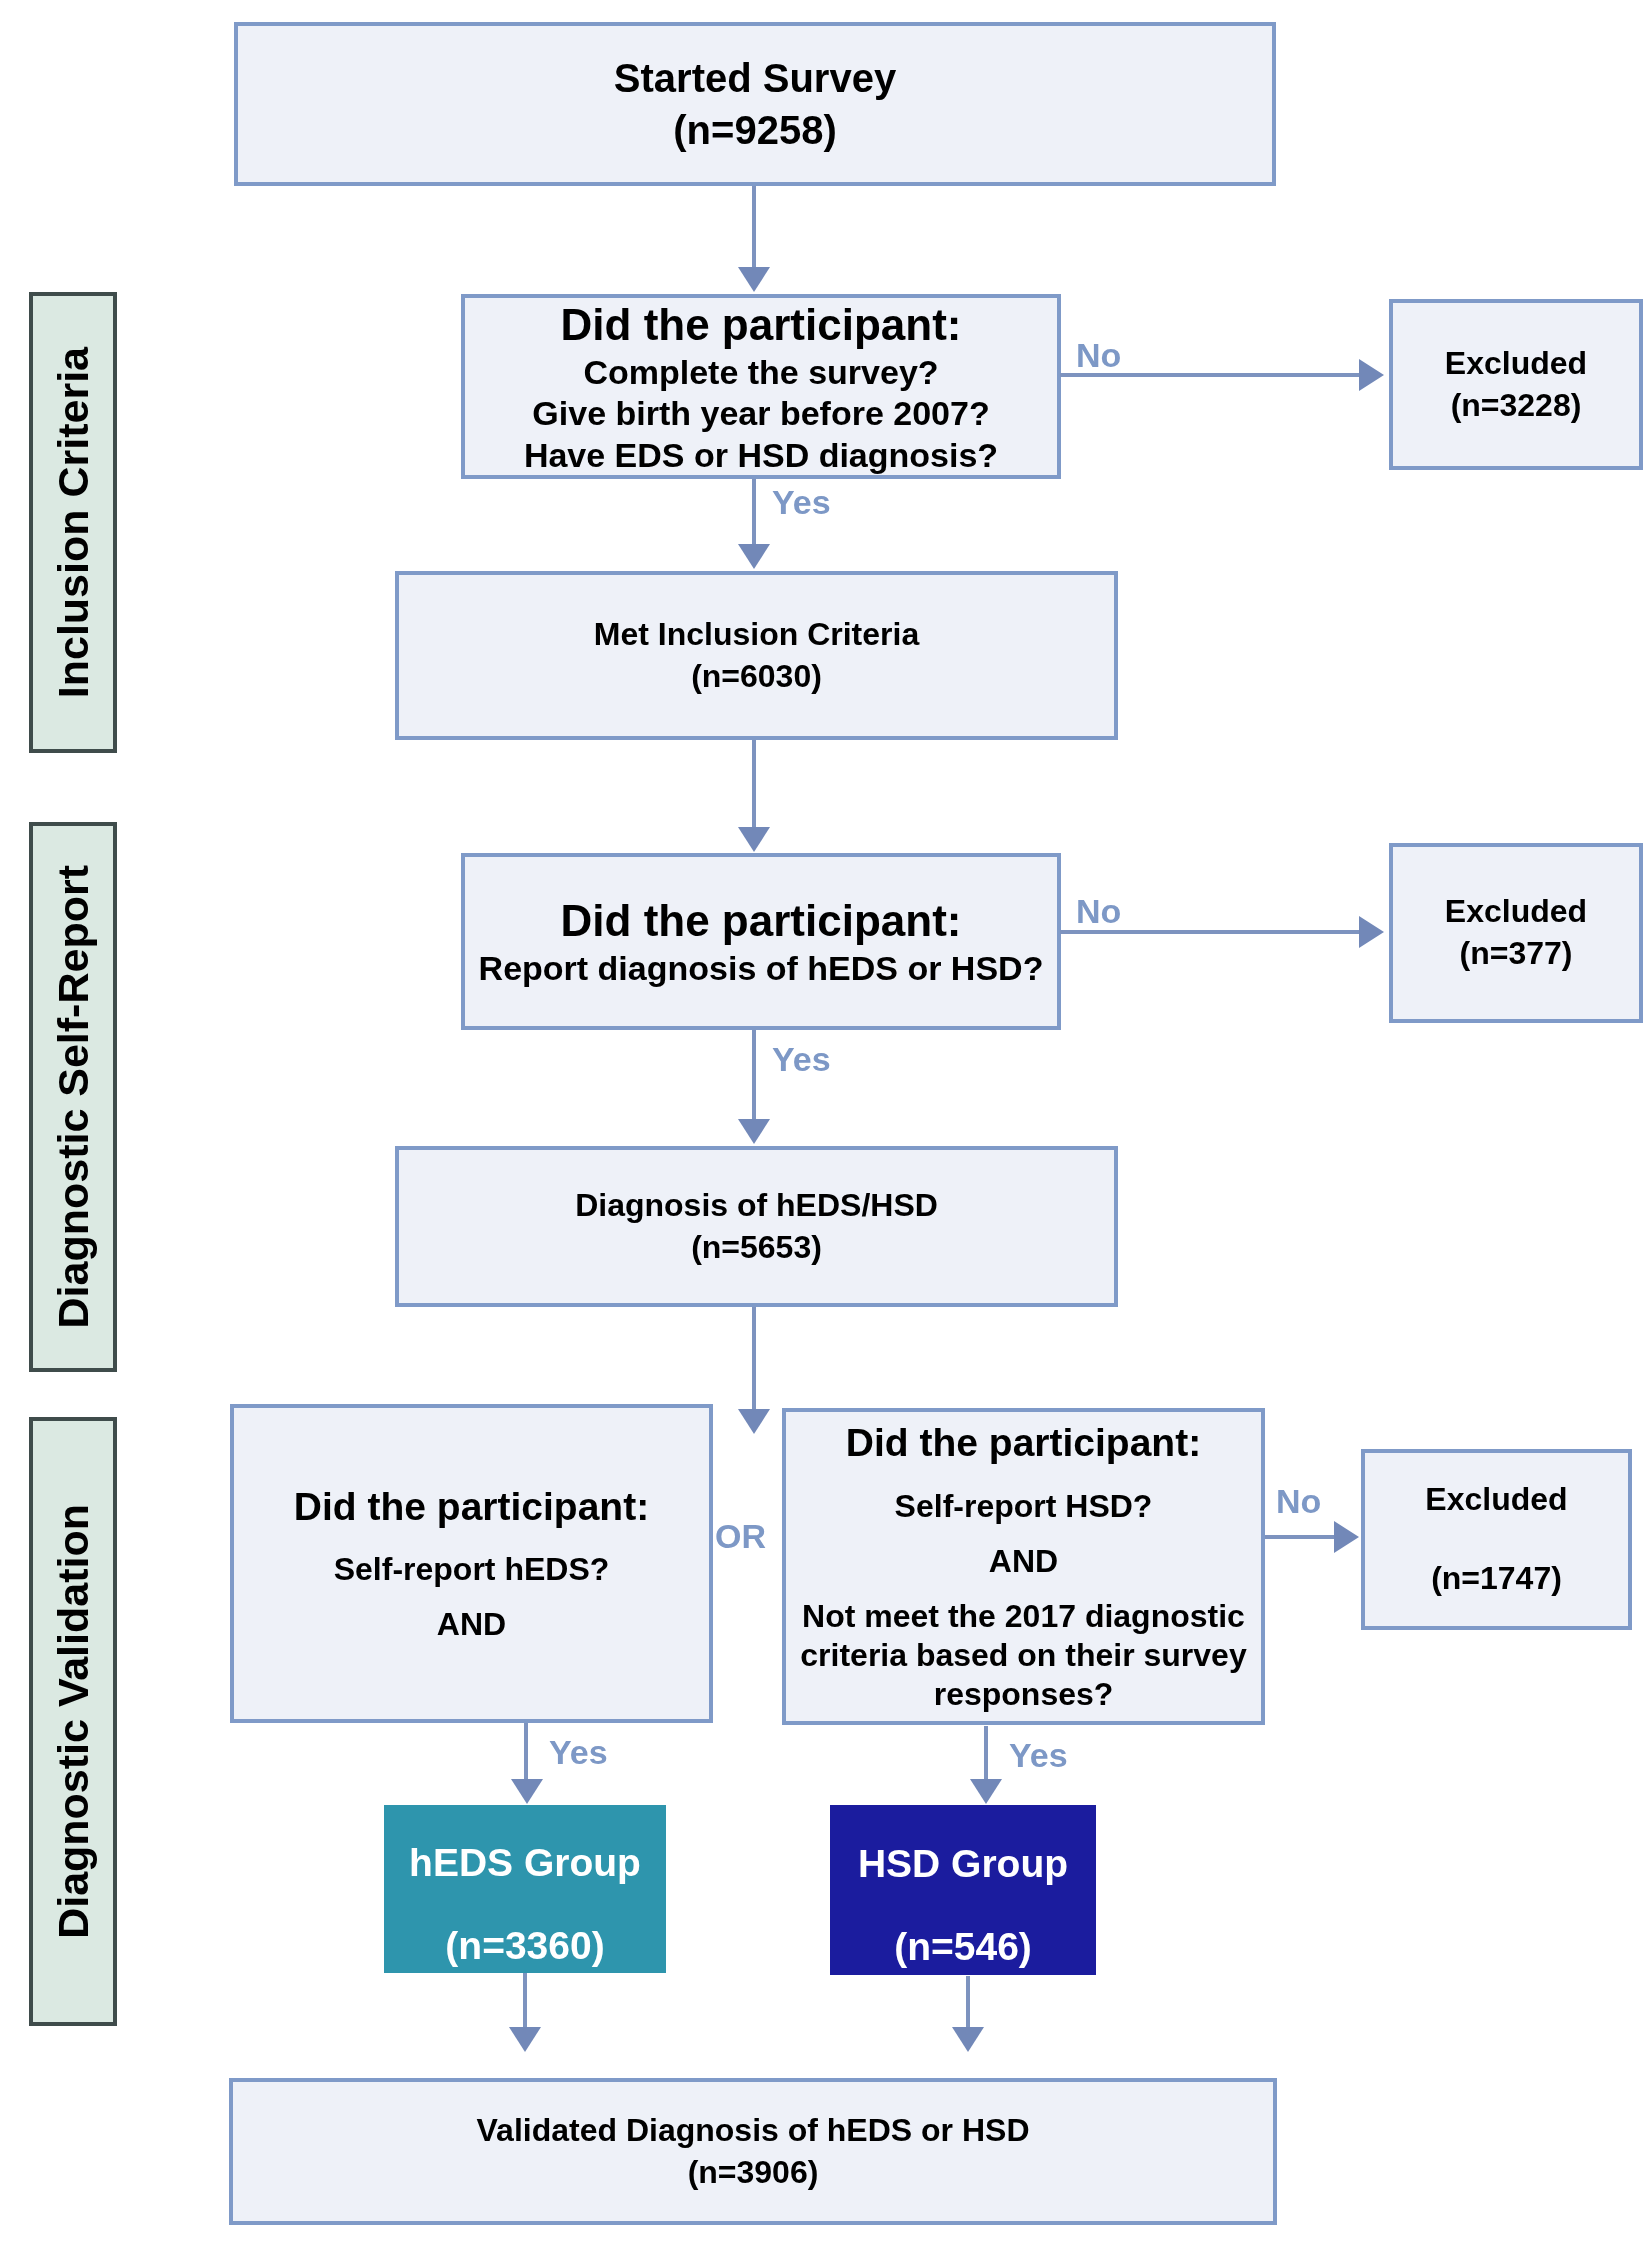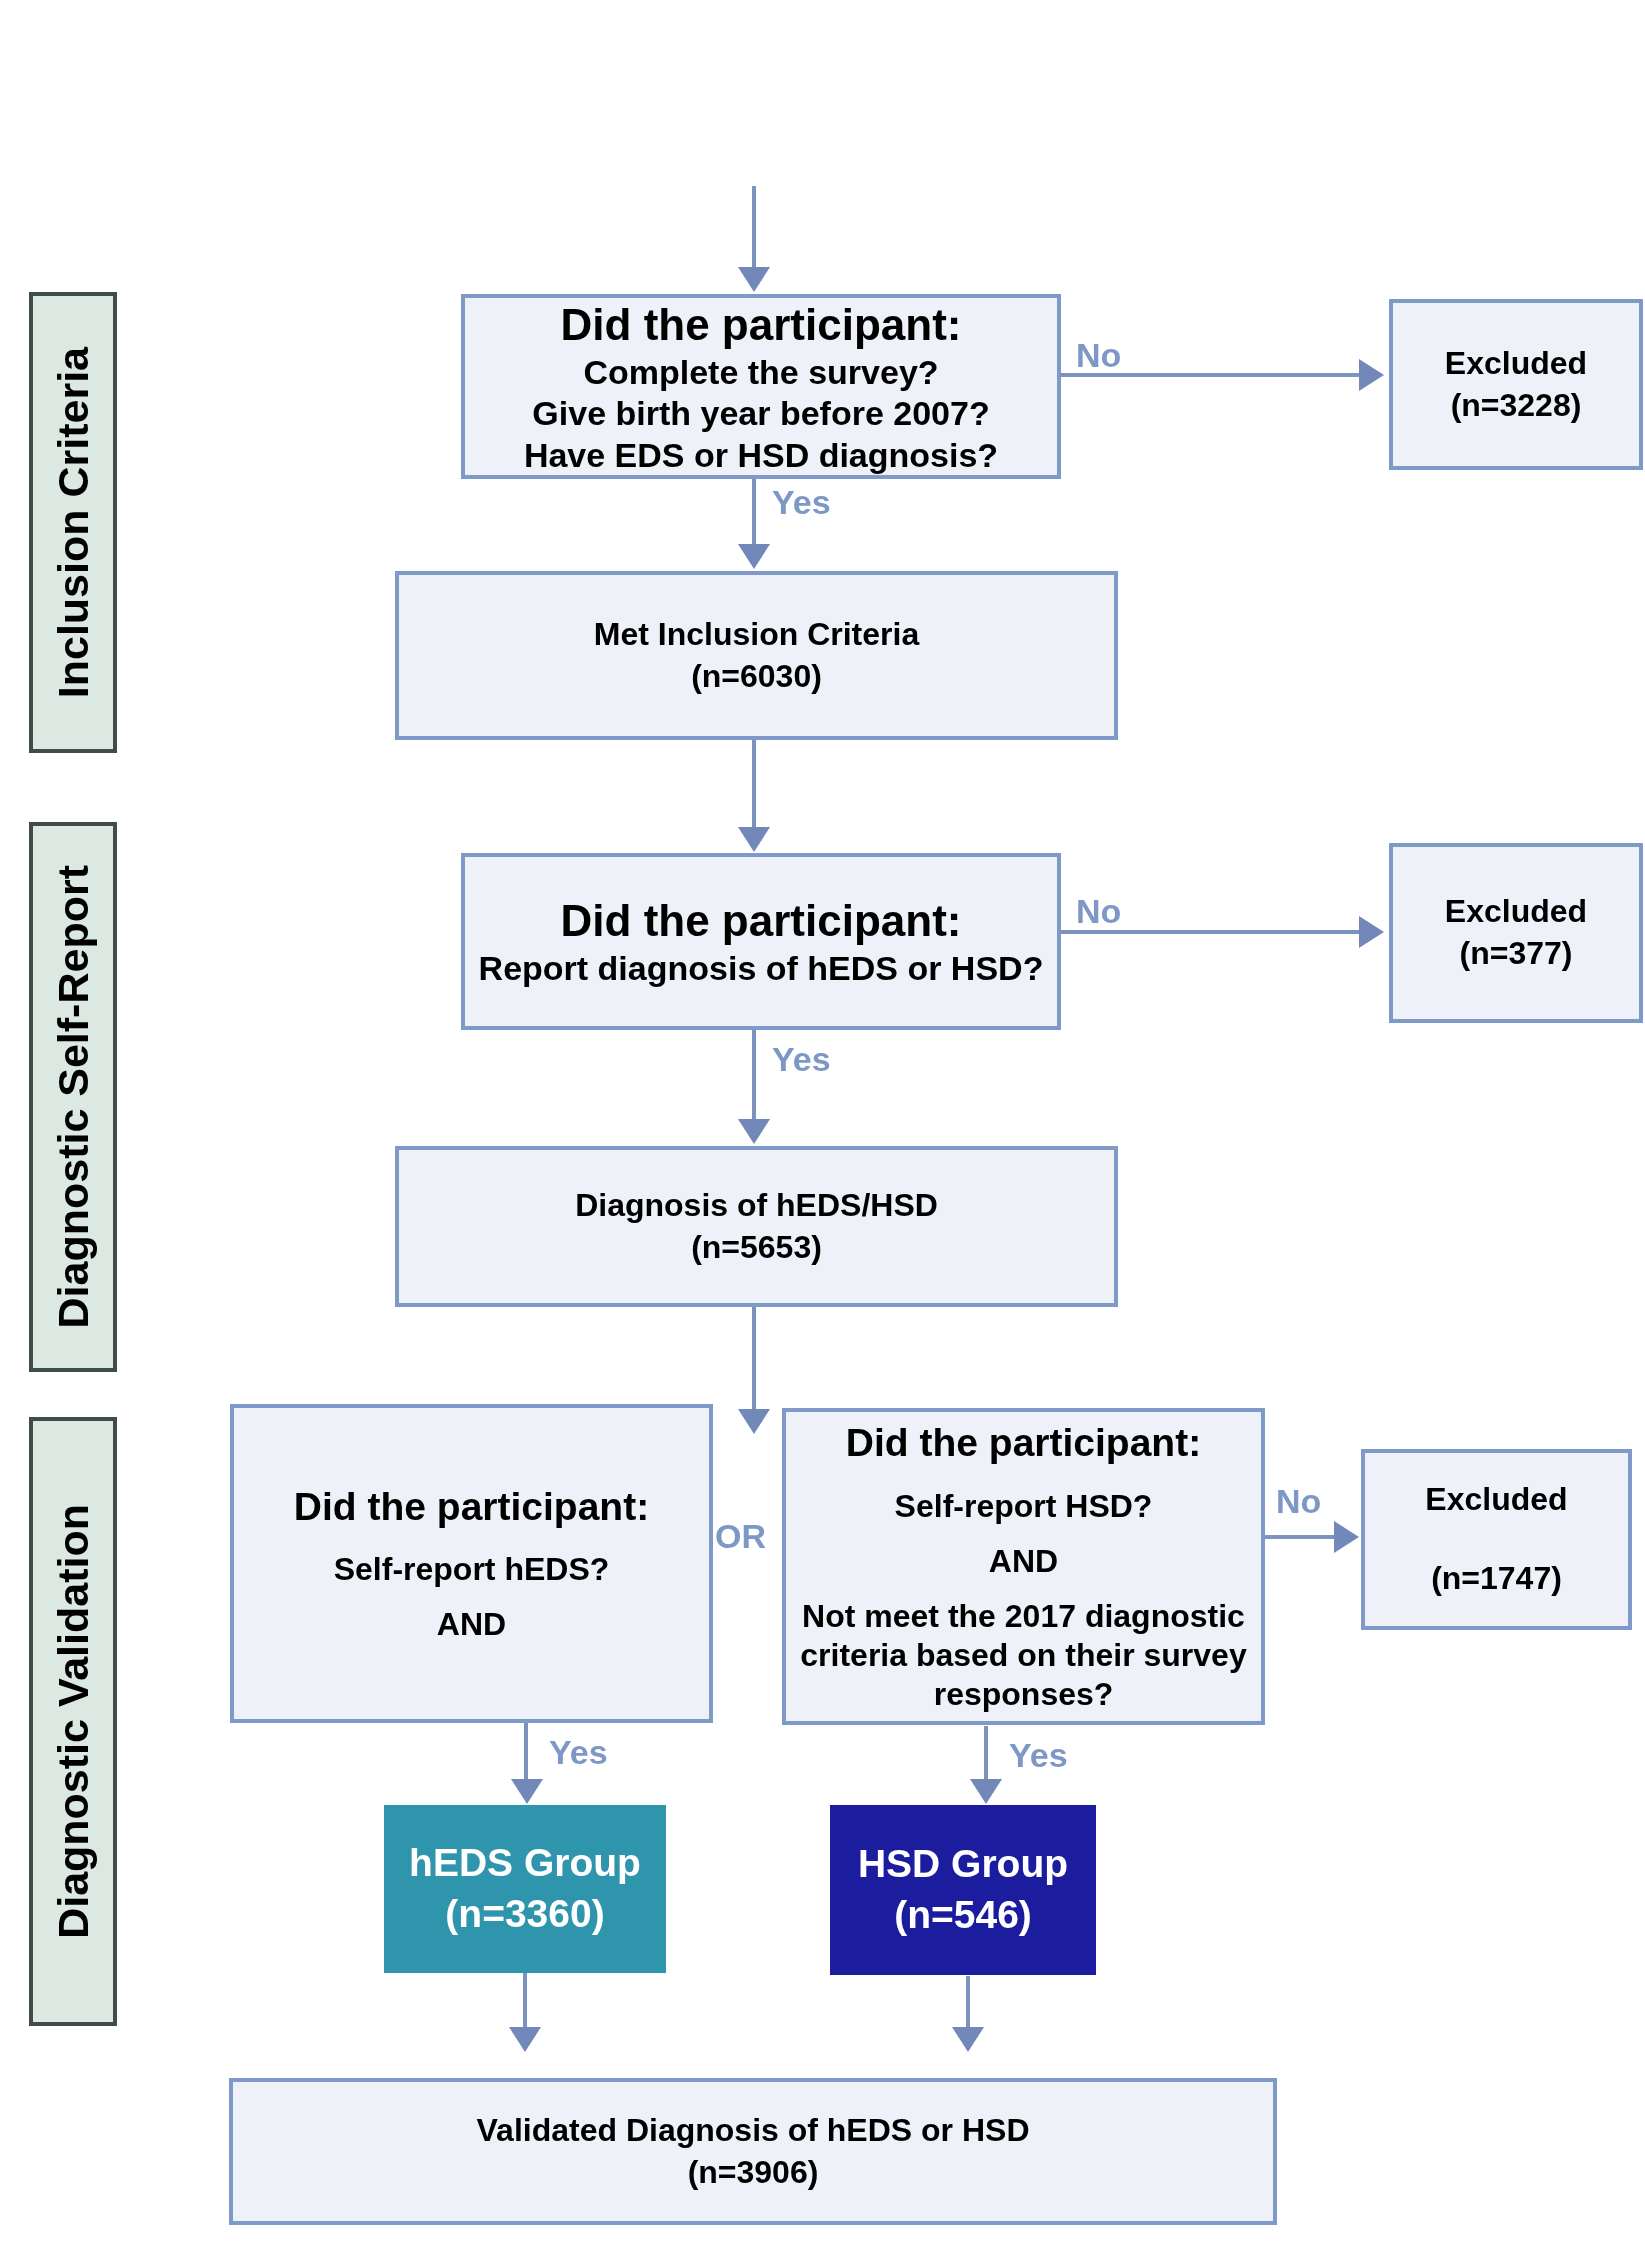--- a/index.html
+++ b/index.html
@@ -29,21 +29,21 @@
   .box .t80 { font-size: 32px; line-height: 1.3; }
   .box .t76 { font-size: 40px; line-height: 1.3; }
   .heading { font-size: 44px; line-height: 1.25; }
   .q64 { font-size: 34px; line-height: 1.22; }
   .vheading { font-size: 39px; line-height: 1.25; margin-bottom: 3.2px; }
   .q60 { font-size: 32px; line-height: 1.22; margin-top: 16px; }
   .vbox { padding: 15px 11.7px; }
 
   
   .group { border: none; color: #ffffff; }
-  .group .t74 { font-size: 39px; line-height: 1.3; }
+  .group .t74 { font-size: 39px; line-height: 1.3; margin-top: 32px; }
   .heds { background: #2e95ad; }
   .hsd  { background: #1b1c9e; }
 
   
   .stage {
     position: absolute;
     background: #dbe9e2;
     border: 4.3px solid #3f4c4b;
     box-sizing: border-box;
     display: flex;
@@ -93,20 +93,24 @@
   <div class="stage" style="left:29px; top:292px; width:88px; height:461px;">
     <span>Inclusion Criteria</span>
   </div>
   <div class="stage" style="left:29px; top:822px; width:88px; height:550px;">
     <span>Diagnostic Self-Report</span>
   </div>
   <div class="stage" style="left:29px; top:1417px; width:88px; height:609px;">
     <span>Diagnostic Validation</span>
   </div>
 
+  <div class="box" style="left:234px; top:22px; width:1042px; height:164px;">
+    <div class="t76">Started Survey</div>
+    <div class="t76">(n=9258)</div>
+  </div>
 
   <div class="vline" style="left:752px; top:186px; height:85px;"></div>
   <div class="head-down" style="left:738px; top:267px;"></div>
 
   <div class="box" style="left:461px; top:294px; width:600px; height:185px;">
     <div class="heading">Did the participant:</div>
     <div class="q64">Complete the survey?</div>
     <div class="q64">Give birth year before 2007?</div>
     <div class="q64">Have EDS or HSD diagnosis?</div>
   </div>

